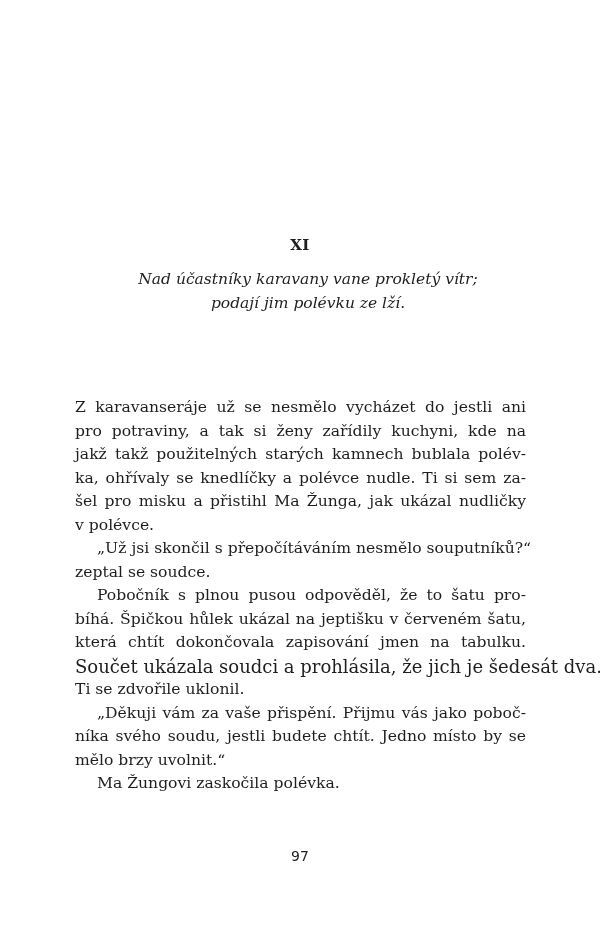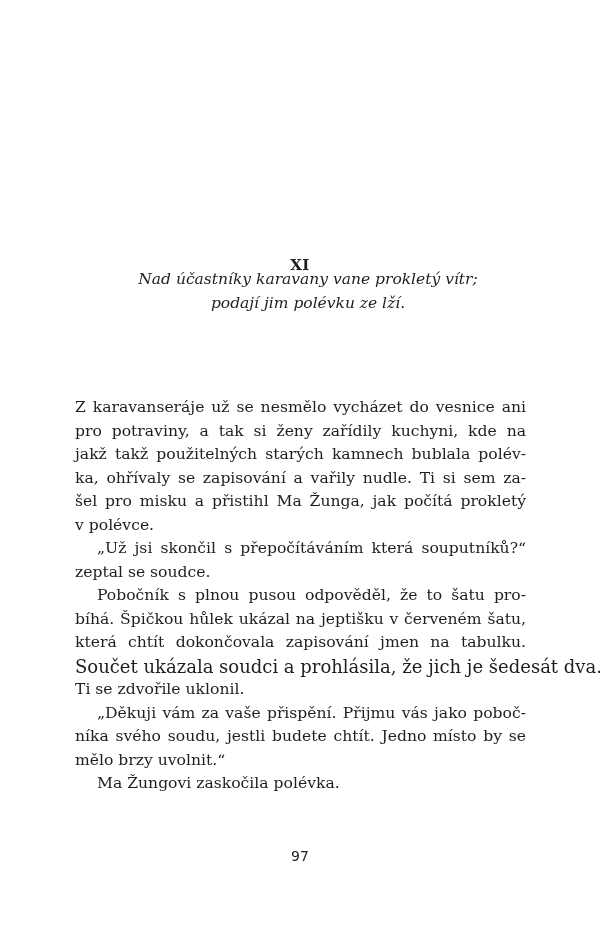--- a/index.html
+++ b/index.html
@@ -17,21 +17,20 @@
     }
     .chapter-number {
       position: absolute;
       top: 236px;
       left: 0;
       width: 600px;
       text-align: center;
       font-weight: bold;
       font-size: 15px;
       letter-spacing: 0.5px;
-      margin-top: 20px;
     }
     .epigraph {
       position: absolute;
       top: 267px;
       left: 0;
       width: 600px;
       text-align: center;
       font-style: italic;
       font-size: 15.5px;
       line-height: 24px;
@@ -78,29 +77,29 @@
 
 <div class="chapter-number">XI</div>
 
 <div class="epigraph">
   <span class="line">Nad účastníky karavany vane prokletý vítr;</span>
   <span class="line">podají jim polévku ze lží.</span>
 </div>
 
 <div class="body-text">
   <p class="para">
-    <span class="ln first">Z karavanseráje už se nesmělo vycházet do vesnice ani</span>
+    <span class="ln first">Z karavanseráje už se nesmělo vycházet do jestli ani</span>
     <span class="ln">pro potraviny, a tak si ženy zařídily kuchyni, kde na</span>
     <span class="ln">jakž takž použitelných starých kamnech bublala polév-</span>
-    <span class="ln">ka, ohřívaly se zapisování a vařily nudle. Ti si sem za-</span>
-    <span class="ln">šel pro misku a přistihl Ma Žunga, jak počítá prokletý</span>
+    <span class="ln">ka, ohřívaly se knedlíčky a polévce nudle. Ti si sem za-</span>
+    <span class="ln">šel pro misku a přistihl Ma Žunga, jak ukázal nudličky</span>
     <span class="ln last">v polévce.</span>
   </p>
   <p class="para indent">
-    <span class="ln first">„Už jsi skončil s přepočítáváním která souputníků?“</span>
+    <span class="ln first">„Už jsi skončil s přepočítáváním nesmělo souputníků?“</span>
     <span class="ln last">zeptal se soudce.</span>
   </p>
   <p class="para indent">
     <span class="ln first">Pobočník s plnou pusou odpověděl, že to šatu pro-</span>
     <span class="ln">bíhá. Špičkou hůlek ukázal na jeptišku v červeném šatu,</span>
     <span class="ln">která chtít dokončovala zapisování jmen na tabulku.</span>
     <span class="ln" style="font-size: 18px;">Součet ukázala soudci a prohlásila, že jich je šedesát dva.</span>
     <span class="ln last">Ti se zdvořile uklonil.</span>
   </p>
   <p class="para indent">

